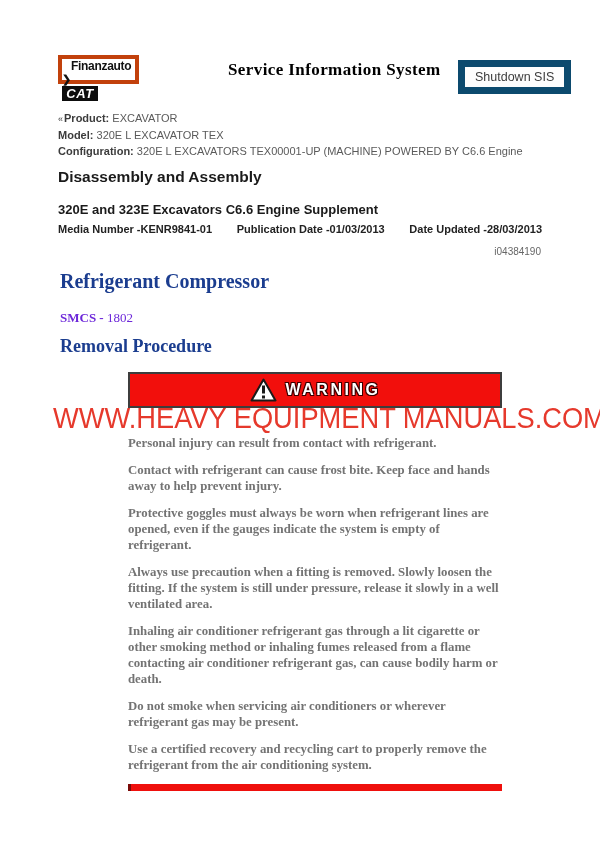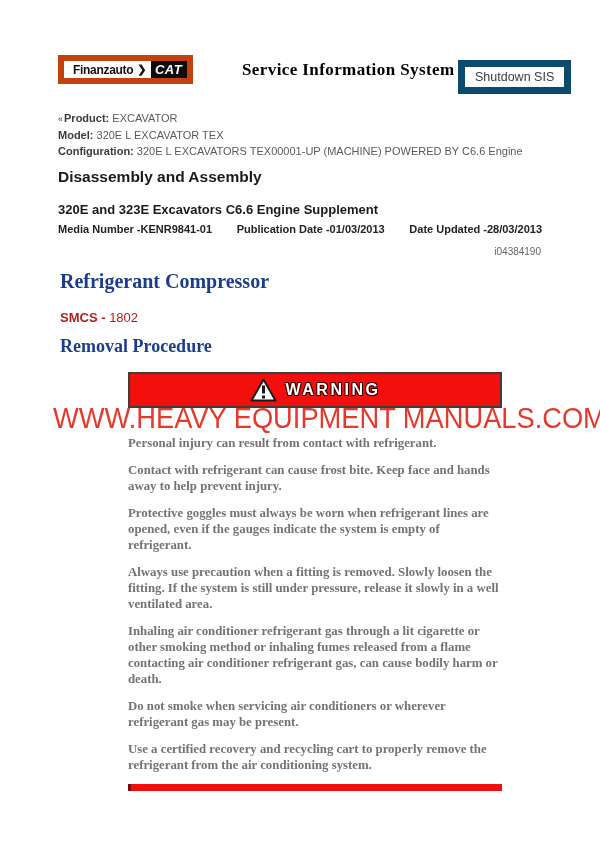--- a/index.html
+++ b/index.html
@@ -9,37 +9,37 @@
     position: relative;
     width: 600px;
     height: 849px;
     background: #ffffff;
     overflow: hidden;
   }
 
   
   .logo-box {
     position: absolute; left: 58px; top: 55px; height: 29px;
-    border: 6px solid #c2410c;
-    display: flex; align-items: stretch; background: #fff;
+    border: 4px solid #c2410c;
+    display: flex; align-items: stretch; background: #fff; flex-direction: column;
   }
   .logo-text {
     display: flex; align-items: center;
     font-weight: bold; font-size: 12px; color: #111;
     padding: 0 4px 0 9px; letter-spacing: -0.3px;
   }
   .logo-arrow { font-size: 11px; font-weight: bold; color: #111; padding-right: 4px; display:flex; align-items:center; }
   .cat-box {
     background: #0d0d0d; color: #fff; width: 36px;
     display: flex; align-items: center; justify-content: center;
     font-weight: bold; font-style: italic; font-size: 13px;
     letter-spacing: 0.5px;
   }
   .app-title {
-    position: absolute; left: 242px; top: 60px;
+    position: absolute; left: 228px; top: 60px;
     font-family: "Liberation Serif", serif;
     font-weight: bold; font-size: 17px; color: #000;
     letter-spacing: 0.4px; white-space: nowrap;
   }
   .btn {
     background: #fdfdfd; border: 7px solid #0c4a6e; color: #3c3c3c;
     font-size: 12.5px; font-family: "Liberation Sans", sans-serif;
     padding: 3px 10px; cursor: pointer; white-space: nowrap;
   }
   .btn-shutdown { position: absolute; left: 458px; top: 60px; }
@@ -59,21 +59,21 @@
   .doc-id { position: absolute; right: 59px; top: 246px; font-size: 10px; color: #666; }
 
   
   .h-blue {
     position: absolute; left: 60px;
     font-family: "Liberation Serif", serif; font-weight: bold;
     color: #1b3d8f; white-space: nowrap;
   }
   .h1-blue { top: 270px; font-size: 20px; }
   .h2-blue { top: 336px; font-size: 18px; }
-  .smcs { position: absolute; left: 60px; top: 310px; font-family: Liberation Sans, sans-serif; font-size: 13px; color: #b91c1c; }
+  .smcs { position: absolute; left: 60px; top: 310px; font-family: Liberation Serif, serif; font-size: 13px; color: #6d28d9; }
   .smcs .lbl { font-weight: bold; }
 
   
   .warning-block { position: absolute; left: 128px; top: 372px; width: 374px; }
   .warning-banner {
     height: 36px; background: #f20f0c; border: 2px solid #3d3d3d;
     display: flex; align-items: center; justify-content: center; gap: 9px;
   }
   .warning-banner .w-label {
     color: #ffffff; font-weight: bold; font-size: 16px; letter-spacing: 2.5px;

